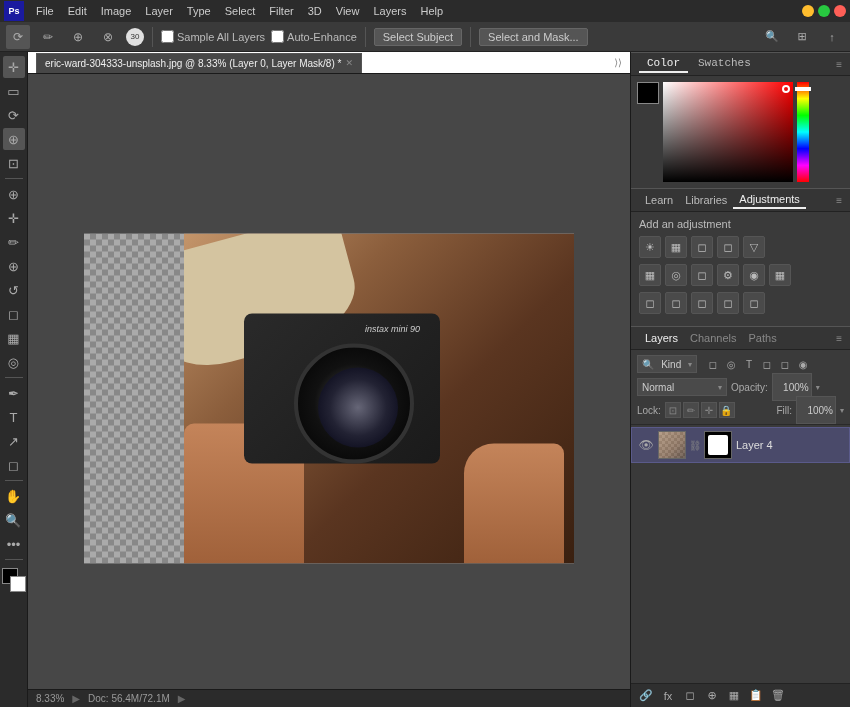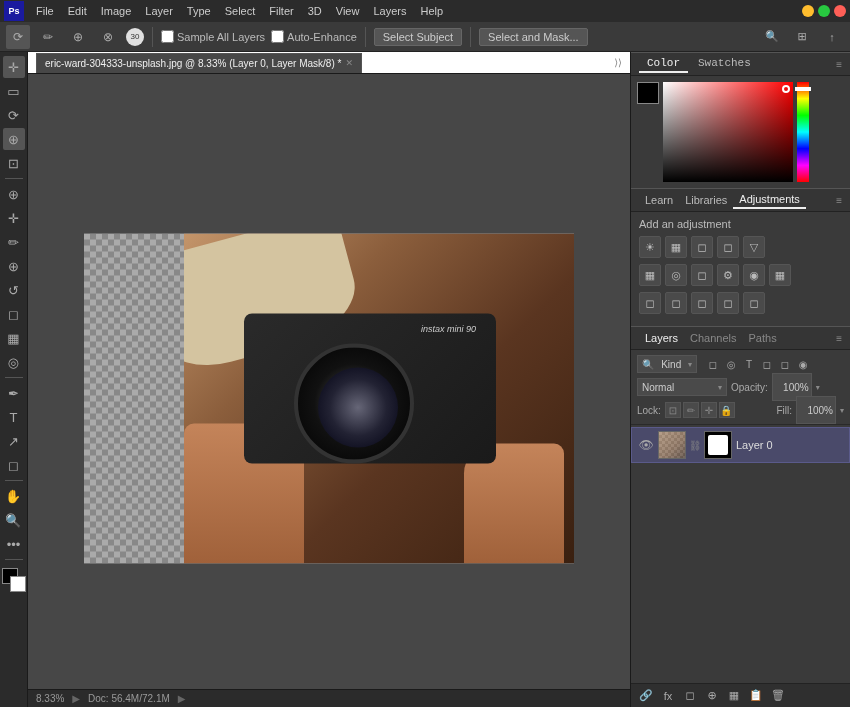--- a/index.html
+++ b/index.html
@@ -261,21 +261,21 @@
       height: 120px;
       background: #d4c4a0;
       border-radius: 0 0 40% 30%;
       transform: rotate(-15deg);
     }
     
     .camera-body {
       position: absolute;
       top: 80px;
       left: 60px;
-      width: 252px;
+      width: 196px;
       height: 150px;
       background: linear-gradient(135deg, #2a2a2a, #1a1a1a);
       border-radius: 8px;
     }
     .camera-lens-outer {
       position: absolute;
       top: 30px;
       left: 50px;
       width: 120px;
       height: 120px;
@@ -921,21 +921,21 @@
       </div>
 
       <div id="layers-list">
         <div class="layer-item">
           <div class="layer-visibility">👁</div>
           <div class="layer-thumb"></div>
           <div class="layer-chain">⛓</div>
           <div class="layer-mask-thumb">
             <div class="layer-mask-inner"></div>
           </div>
-          <span class="layer-name">Layer 0</span>
+          <span class="layer-name">Layer 4</span>
         </div>
       </div>
 
       <div class="layers-footer">
         <div class="layers-footer-btn">🔗</div>
         <div class="layers-footer-btn">fx</div>
         <div class="layers-footer-btn">◻</div>
         <div class="layers-footer-btn">⊕</div>
         <div class="layers-footer-btn">▦</div>
         <div class="layers-footer-btn">📋</div>

